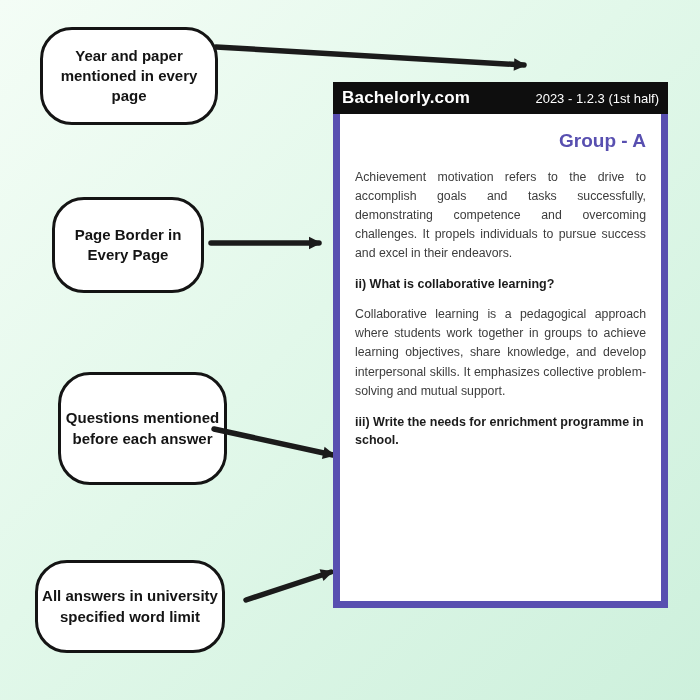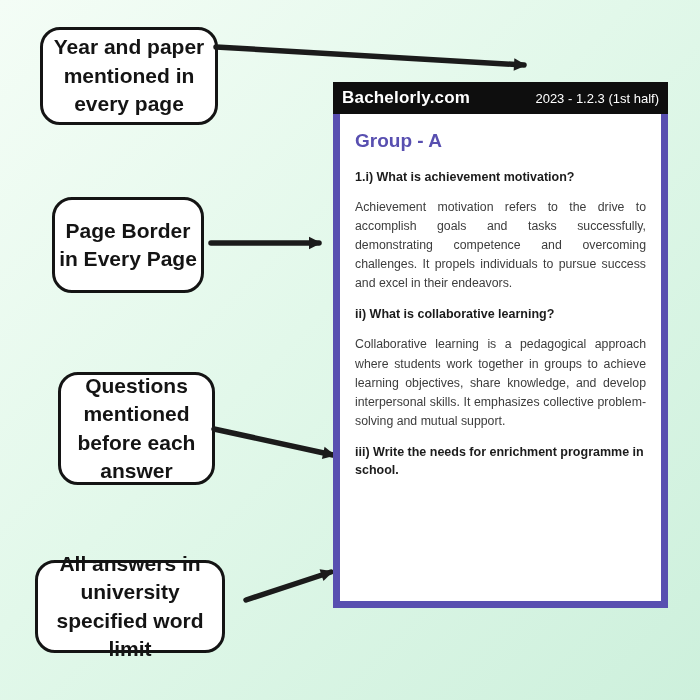--- a/index.html
+++ b/index.html
@@ -12,32 +12,32 @@
     position: relative;
     width: 700px; height: 700px;
     background: linear-gradient(135deg, #f4fdf6 0%, #e2f8ea 45%, #cdf0dc 100%);
   }
 
   
   .callout {
     position: absolute;
     background: #ffffff;
     border: 3px solid #141414;
-    border-radius: 20px;
+    border-radius: 32px;
     display: flex; align-items: center; justify-content: center;
     text-align: center;
     font-weight: bold;
     color: #141414;
     padding: 8px 0;
     line-height: 1.35;
-    font-size: 21px;
+    font-size: 15px;
   }
   .callout-1 { left: 40px;  top: 27px;  width: 178px; height: 98px;  }
   .callout-2 { left: 52px;  top: 197px; width: 152px; height: 96px;  }
-  .callout-3 { left: 58px;  top: 372px; width: 157px; height: 113px; }
+  .callout-3 { left: 58px;  top: 372px; width: 169px; height: 113px; }
   .callout-4 { left: 35px;  top: 560px; width: 190px; height: 93px;  }
 
   
   .arrows-layer {
     position: absolute; left: 0; top: 0;
     width: 700px; height: 700px;
     pointer-events: none;
   }
 
   
@@ -64,21 +64,21 @@
     border-top: none;
     padding: 10px 15px 10px 15px;
     display: flex; flex-direction: column;
     gap: 12px;
     overflow: hidden;
   }
   .group-title {
     color: #584fb0;
     font-weight: bold;
     font-size: 19px;
-    text-align: left;
+    text-align: right;
     margin-top: 6px;
     margin-bottom: 4px;
   }
   .qa-question {
     font-weight: bold;
     color: #1c1c1c;
     font-size: 12.5px;
     line-height: 1.45;
   }
   .qa-answer {
@@ -124,21 +124,20 @@
   <div class="doc">
 
     <div class="doc-header">
       <span class="doc-brand">Bachelorly.com</span>
       <span class="doc-paperinfo">2023 - 1.2.3 (1st half)</span>
     </div>
 
     <div class="doc-page">
       <div class="group-title">Group - A</div>
 
-      <div class="qa-question">1.i) What is achievement motivation?</div>
       <div class="qa-answer">Achievement motivation refers to the drive to accomplish goals and tasks successfully, demonstrating competence and overcoming challenges. It propels individuals to pursue success and excel in their endeavors.</div>
 
       <div class="qa-question">ii) What is collaborative learning?</div>
       <div class="qa-answer">Collaborative learning is a pedagogical approach where students work together in groups to achieve learning objectives, share knowledge, and develop interpersonal skills. It emphasizes collective problem-solving and mutual support.</div>
 
       <div class="qa-question">iii) Write the needs for enrichment programme in school.</div>
     </div>
 
   </div>
 

